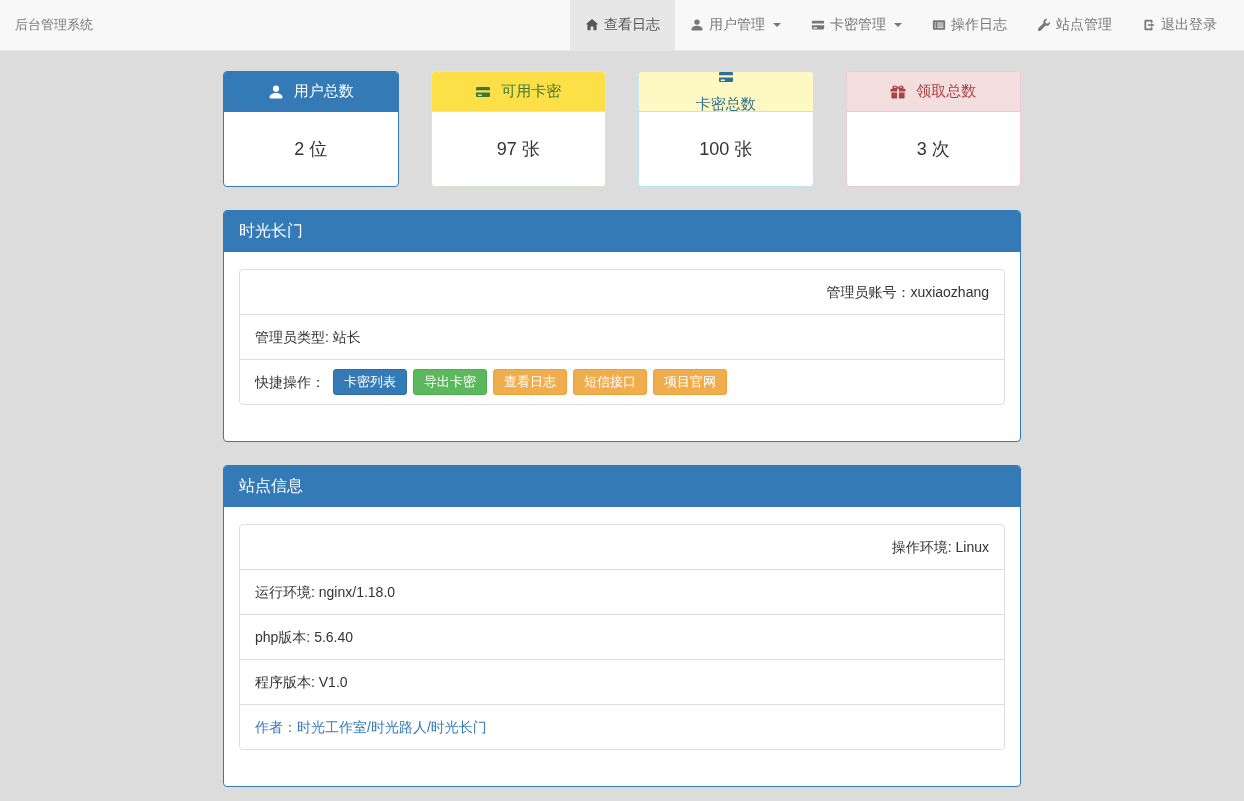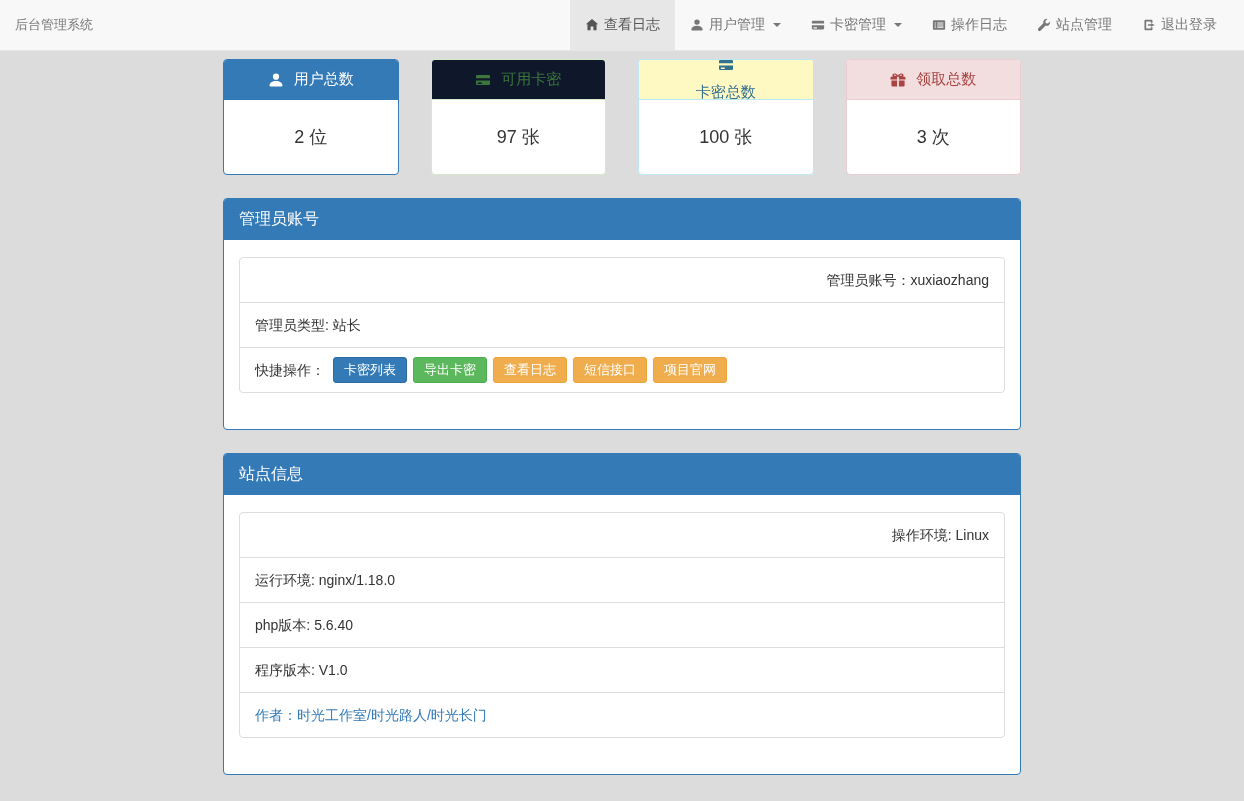--- a/index.html
+++ b/index.html
@@ -24,32 +24,32 @@
   .nav-item.active { background:#e7e7e7; color:#555; }
   .icon-svg { width:14px; height:14px; flex:0 0 auto; }
   .caret {
     display:inline-block; width:0; height:0; margin-left:3px;
     border-left:4px solid transparent; border-right:4px solid transparent;
     border-top:4px solid currentColor; vertical-align:middle;
   }
   
   .container { width:798px; margin:0 auto; }
   
-  .stats-row { display:flex; gap:32px; margin-top:8px; }
+  .stats-row { display:flex; gap:32px; margin-top:20px; }
   .stat-card { flex:1; background:#fff; border:1px solid; border-radius:4px; overflow:hidden; }
   .stat-head {
     display:flex; align-items:center; justify-content:center; gap:10px;
     height:40px; font-size:15px; border-bottom:1px solid;
   }
   .stat-head .icon-svg { width:16px; height:16px; }
   .stat-body { height:74px; display:flex; align-items:center; justify-content:center; font-size:18px; color:#333; }
   .v-primary { border-color:#337ab7; }
   .v-primary .stat-head { background:#337ab7; color:#fff; border-color:#337ab7; }
   .v-success { border-color:#d6e9c6; }
-  .v-success .stat-head { background:#0f172a; color:#3c763d; border-color:#d6e9c6; }
+  .v-success .stat-head { background:#fde047; color:#3c763d; border-color:#d6e9c6; }
   .v-info { border-color:#bce8f1; }
   .v-info .stat-head { background:#fef9c3; color:#31708f; border-color:#bce8f1;flex-direction:column; }
   .v-danger { border-color:#ebccd1; }
   .v-danger .stat-head { background:#f2dede; color:#a94442; border-color:#ebccd1; }
   
   .panel { background:#fff; border:1px solid #337ab7; border-radius:4px; margin-top:23px; overflow:hidden; }
   .panel-heading { background:#337ab7; color:#fff; font-size:16px; padding:10px 15px; }
   .panel-body { padding:17px 15px 15px; }
   .list-group { border:1px solid #ddd; border-radius:4px; margin-bottom:21px; }
   .list-item { padding:12px 15px; font-size:14px; color:#333; border-top:1px solid #ddd; line-height:20px; }
@@ -162,21 +162,21 @@
             <path fill-rule="evenodd" d="M4.6 1.4c1.1 0 2.3.6 3.4 1.8 1.1-1.2 2.3-1.8 3.4-1.8 1.3 0 2.2.9 2.2 2 0 .5-.2 1-.5 1.4h1.4a1 1 0 0 1 1 1v1.6H8.9V4.8H7.1v2.6H.5V5.8a1 1 0 0 1 1-1h1.4a2.1 2.1 0 0 1-.5-1.4c0-1.1.9-2 2.2-2Zm1.9 2c-.6-.5-1.3-.8-1.9-.8-.4 0-.6.2-.6.4 0 .3.4.8 1.2.8h1.3Zm3 .4h1.3c.8 0 1.2-.5 1.2-.8 0-.2-.2-.4-.6-.4-.6 0-1.3.3-1.9.8ZM1.4 8.4h5.7v6.2H2.4a1 1 0 0 1-1-1Zm7.5 0h5.7v5.2a1 1 0 0 1-1 1H8.9Z"></path>
           </svg>
         <span>领取总数</span>
       </div>
       <div class="stat-body">3 次</div>
     </div>
 
   </div>
 
   <div class="panel">
-    <div class="panel-heading">管理员账号</div>
+    <div class="panel-heading">时光长门</div>
     <div class="panel-body">
       <div class="list-group">
         <div class="list-item">管理员账号：xuxiaozhang</div>
         <div class="list-item">管理员类型: 站长</div>
         <div class="list-item actions">
           <span class="actions-label">快捷操作：</span>
           <button class="btn btn-primary">卡密列表</button>
           <button class="btn btn-success">导出卡密</button>
           <button class="btn btn-warning">查看日志</button>
           <button class="btn btn-warning">短信接口</button>

